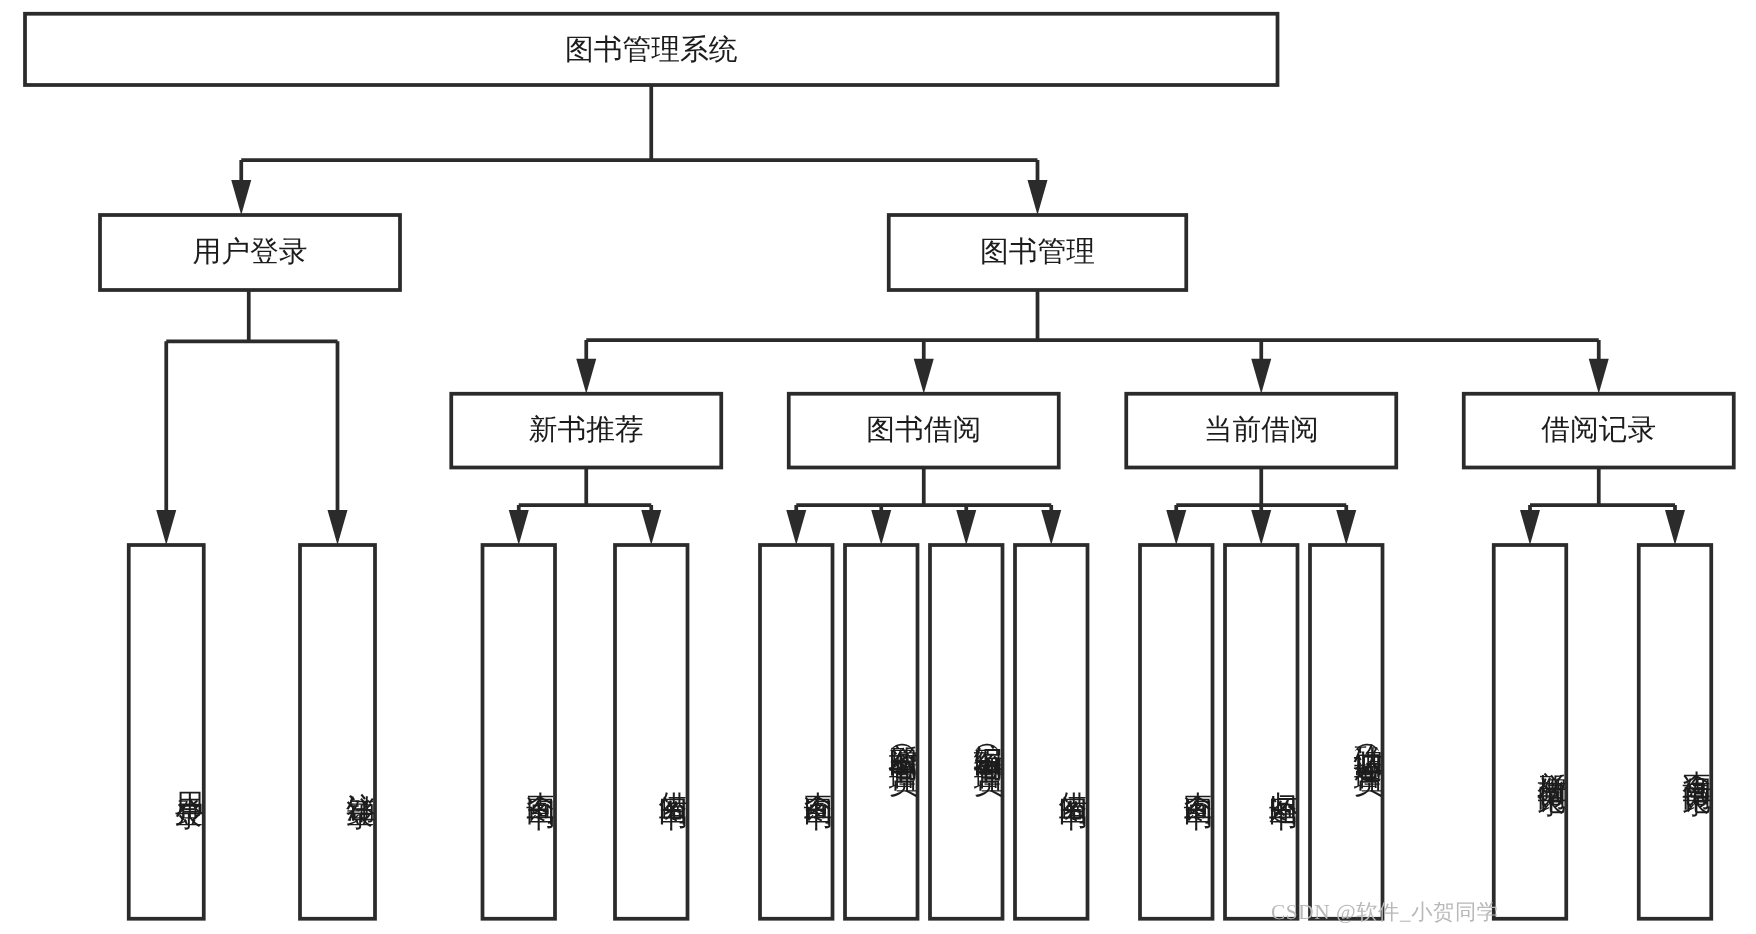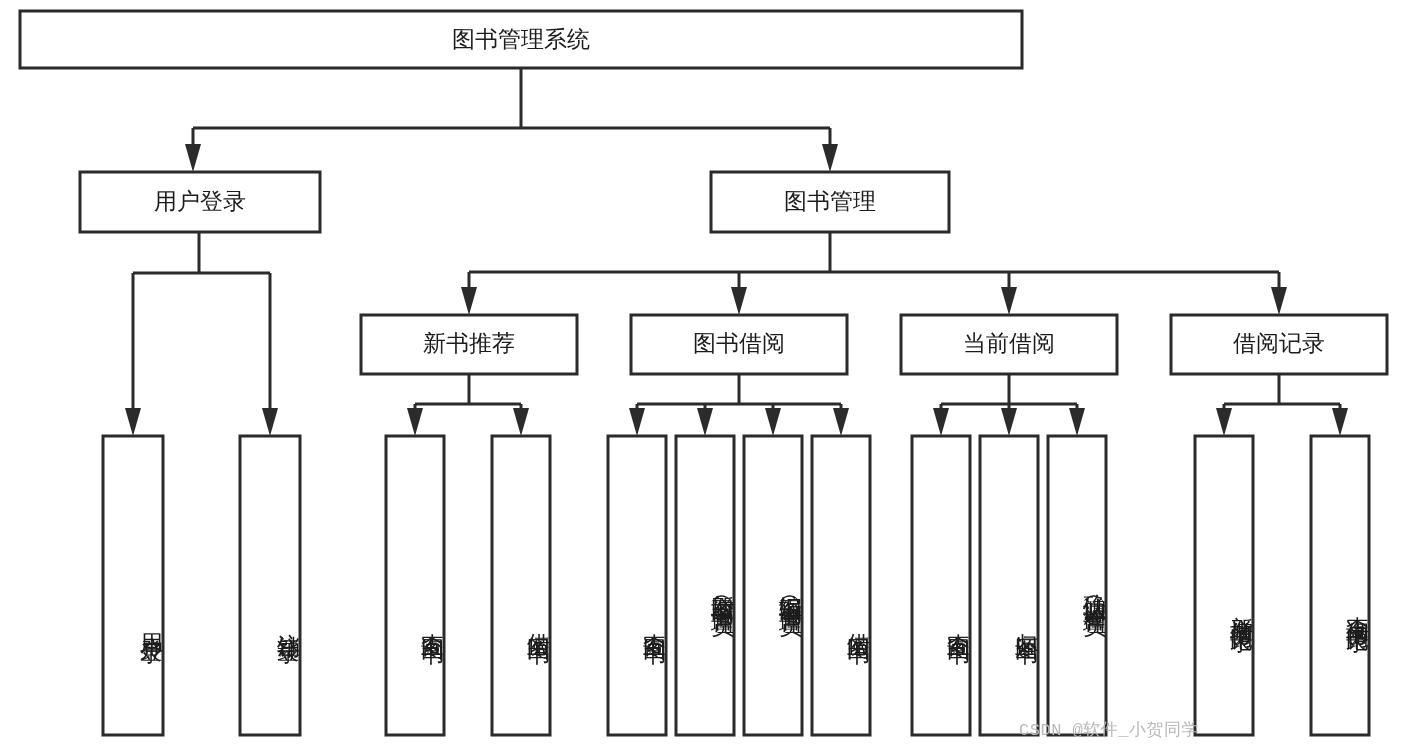--- a/index.html
+++ b/index.html
@@ -60,21 +60,21 @@
     display: flex;
     align-items: flex-start;
     justify-content: center;
     white-space: nowrap;
     pointer-events: none;
   }
   .watermark {
     position: absolute;
     right: 14px;
     bottom: 6px;
-    font-family: Liberation Mono, monospace;
+    font-family: Liberation Serif, serif;
     font-size: 17px;
     color: #b9b9b9;
     letter-spacing: 0.5px;
     user-select: none;
     text-align: right;
   }
 </style>
 </head>
 <body>
 

